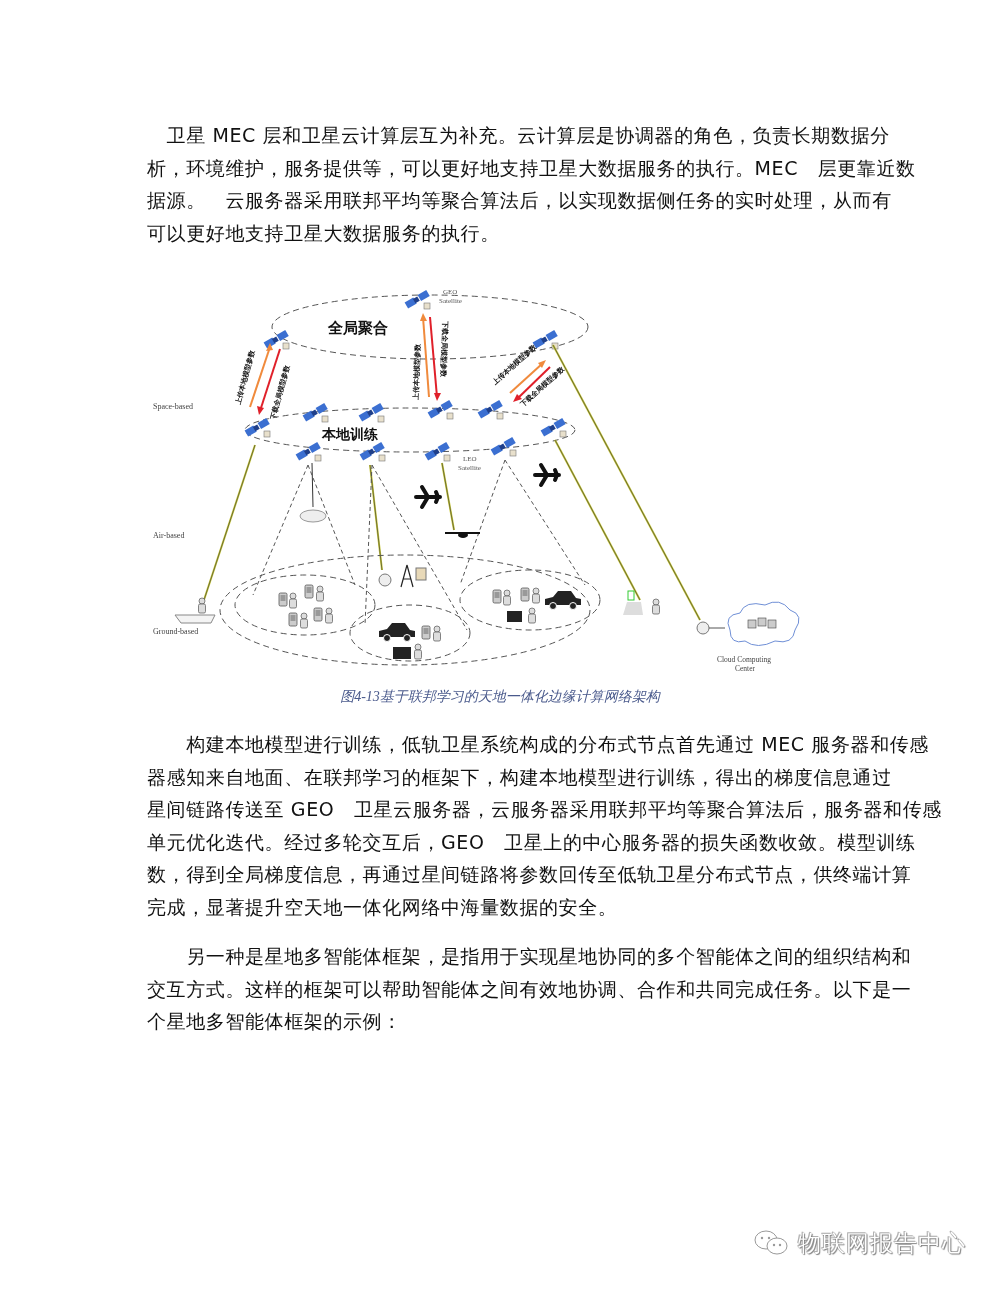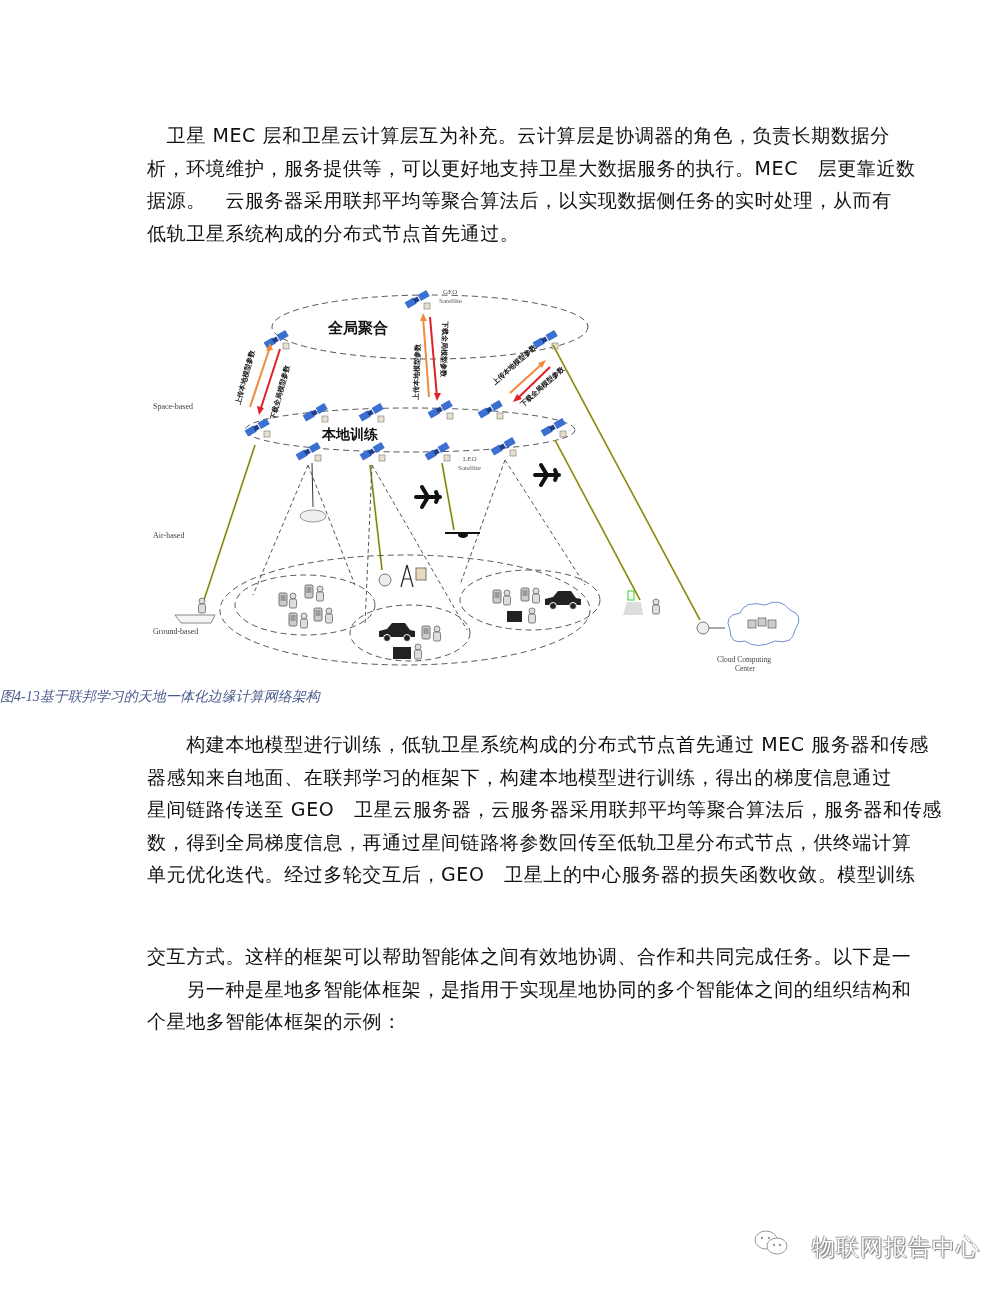--- a/index.html
+++ b/index.html
@@ -2,37 +2,37 @@
 <html><head>
   <meta charset="utf-8">
   <style>
     html, body { margin: 0; padding: 0; background: #ffffff; }
     body { width: 1000px; height: 1293px; position: relative; overflow: hidden;
            font-family: "DejaVu Sans", "Liberation Sans", sans-serif; color: #111; }
     .para { position: absolute; left: 147px; width: 706px; font-size: 19px; line-height: 32.5px;
             letter-spacing: 0.6px; text-align: justify; }
     .para .line { display: block; white-space: nowrap; height: 32.5px; }
     .figure { position: absolute; left: 145px; top: 285px; width: 710px; height: 395px; }
-    .caption { position: absolute; left: 0; width: 1000px; top: 688px; 
+    .caption { position: absolute; left: 0; width: 1000px; top: 688px; text-align: center;
                font-family: "Liberation Serif", "DejaVu Serif", serif; font-style: italic;
                font-size: 14px; color: #4a5a8c; }
-    .watermark { position: absolute; left: 752px; top: 1228px; display: flex; align-items: flex-end;
-                 gap: 20px; font-size: 23px; color: #fff; letter-spacing: 1px;
-                 text-shadow: 0 0 1px #555, 1px 1px 1px #888, -1px -1px 0 #bbb; }
+    .watermark { position: absolute; left: 752px; top: 1228px; display: flex; align-items: flex-start;
+                 gap: 6px; font-size: 23px; color: #fff; letter-spacing: 1px;
+                 text-shadow: 0 0 1px #555, 1px 1px 1px #888, -1px -1px 0 #bbb; font-family: Liberation Serif, serif; }
     .svgtxt { font-family: "DejaVu Sans", sans-serif; }
     .serif { font-family: "Liberation Serif", serif; }
   </style>
 </head>
 <body>
 
 <div class="para" style="top:119px;">
   <span class="line">　卫星 MEC 层和卫星云计算层互为补充。云计算层是协调器的角色，负责长期数据分</span>
   <span class="line">析，环境维护，服务提供等，可以更好地支持卫星大数据服务的执行。MEC　层更靠近数</span>
   <span class="line">据源。　云服务器采用联邦平均等聚合算法后，以实现数据侧任务的实时处理，从而有</span>
-  <span class="line">低轨卫星系统构成的分布式节点首先通过。</span>
+  <span class="line">可以更好地支持卫星大数据服务的执行。</span>
 </div>
 
 <div class="figure">
   <svg width="710" height="395" viewBox="0 0 710 395" xmlns="http://www.w3.org/2000/svg">
     <defs>
       <g id="sat">
         <rect x="-12" y="-4" width="10" height="7" fill="#3b6fd1" transform="rotate(-30)"></rect>
         <rect x="3" y="-4" width="10" height="7" fill="#3b6fd1" transform="rotate(-30)"></rect>
         <rect x="-3" y="-3" width="5" height="5" fill="#1f3f8a" transform="rotate(-30)"></rect>
         <rect x="7" y="3" width="6" height="6" fill="#e8e0cc" stroke="#777" stroke-width="0.6"></rect>
@@ -177,27 +177,28 @@
     <text class="serif" x="590" y="386" font-size="7.5" fill="#444">Center</text>
   </svg>
 </div>
 
 <div class="caption">图4-13基于联邦学习的天地一体化边缘计算网络架构</div>
 
 <div class="para" style="top:728px;">
   <span class="line">　　构建本地模型进行训练，低轨卫星系统构成的分布式节点首先通过 MEC 服务器和传感</span>
   <span class="line">器感知来自地面、在联邦学习的框架下，构建本地模型进行训练，得出的梯度信息通过</span>
   <span class="line">星间链路传送至 GEO　卫星云服务器，云服务器采用联邦平均等聚合算法后，服务器和传感</span>
+  <span class="line">单元优化迭代。经过多轮交互后，GEO　卫星上的中心服务器的损失函数收敛。模型训练</span>
   <span class="line">数，得到全局梯度信息，再通过星间链路将参数回传至低轨卫星分布式节点，供终端计算</span>
-  <span class="line">单元优化迭代。经过多轮交互后，GEO　卫星上的中心服务器的损失函数收敛。模型训练</span>
+  <span class="line">完成，显著提升空天地一体化网络中海量数据的安全。</span>
 </div>
 
 <div class="para" style="top:940px;">
+  <span class="line">　　另一种是星地多智能体框架，是指用于实现星地协同的多个智能体之间的组织结构和</span>
   <span class="line">交互方式。这样的框架可以帮助智能体之间有效地协调、合作和共同完成任务。以下是一</span>
-  <span class="line">　　另一种是星地多智能体框架，是指用于实现星地协同的多个智能体之间的组织结构和</span>
   <span class="line">个星地多智能体框架的示例：</span>
 </div>
 
 <div class="watermark">
   <span>
     <svg width="40" height="30" viewBox="0 0 40 30">
       <ellipse cx="14" cy="12" rx="11" ry="9" fill="#fff" stroke="#999" stroke-width="1"></ellipse>
       <ellipse cx="25" cy="18" rx="10" ry="8" fill="#fff" stroke="#999" stroke-width="1"></ellipse>
       <circle cx="10" cy="10" r="1.2" fill="#999"></circle>
         <circle cx="17" cy="10" r="1.2" fill="#999"></circle>

